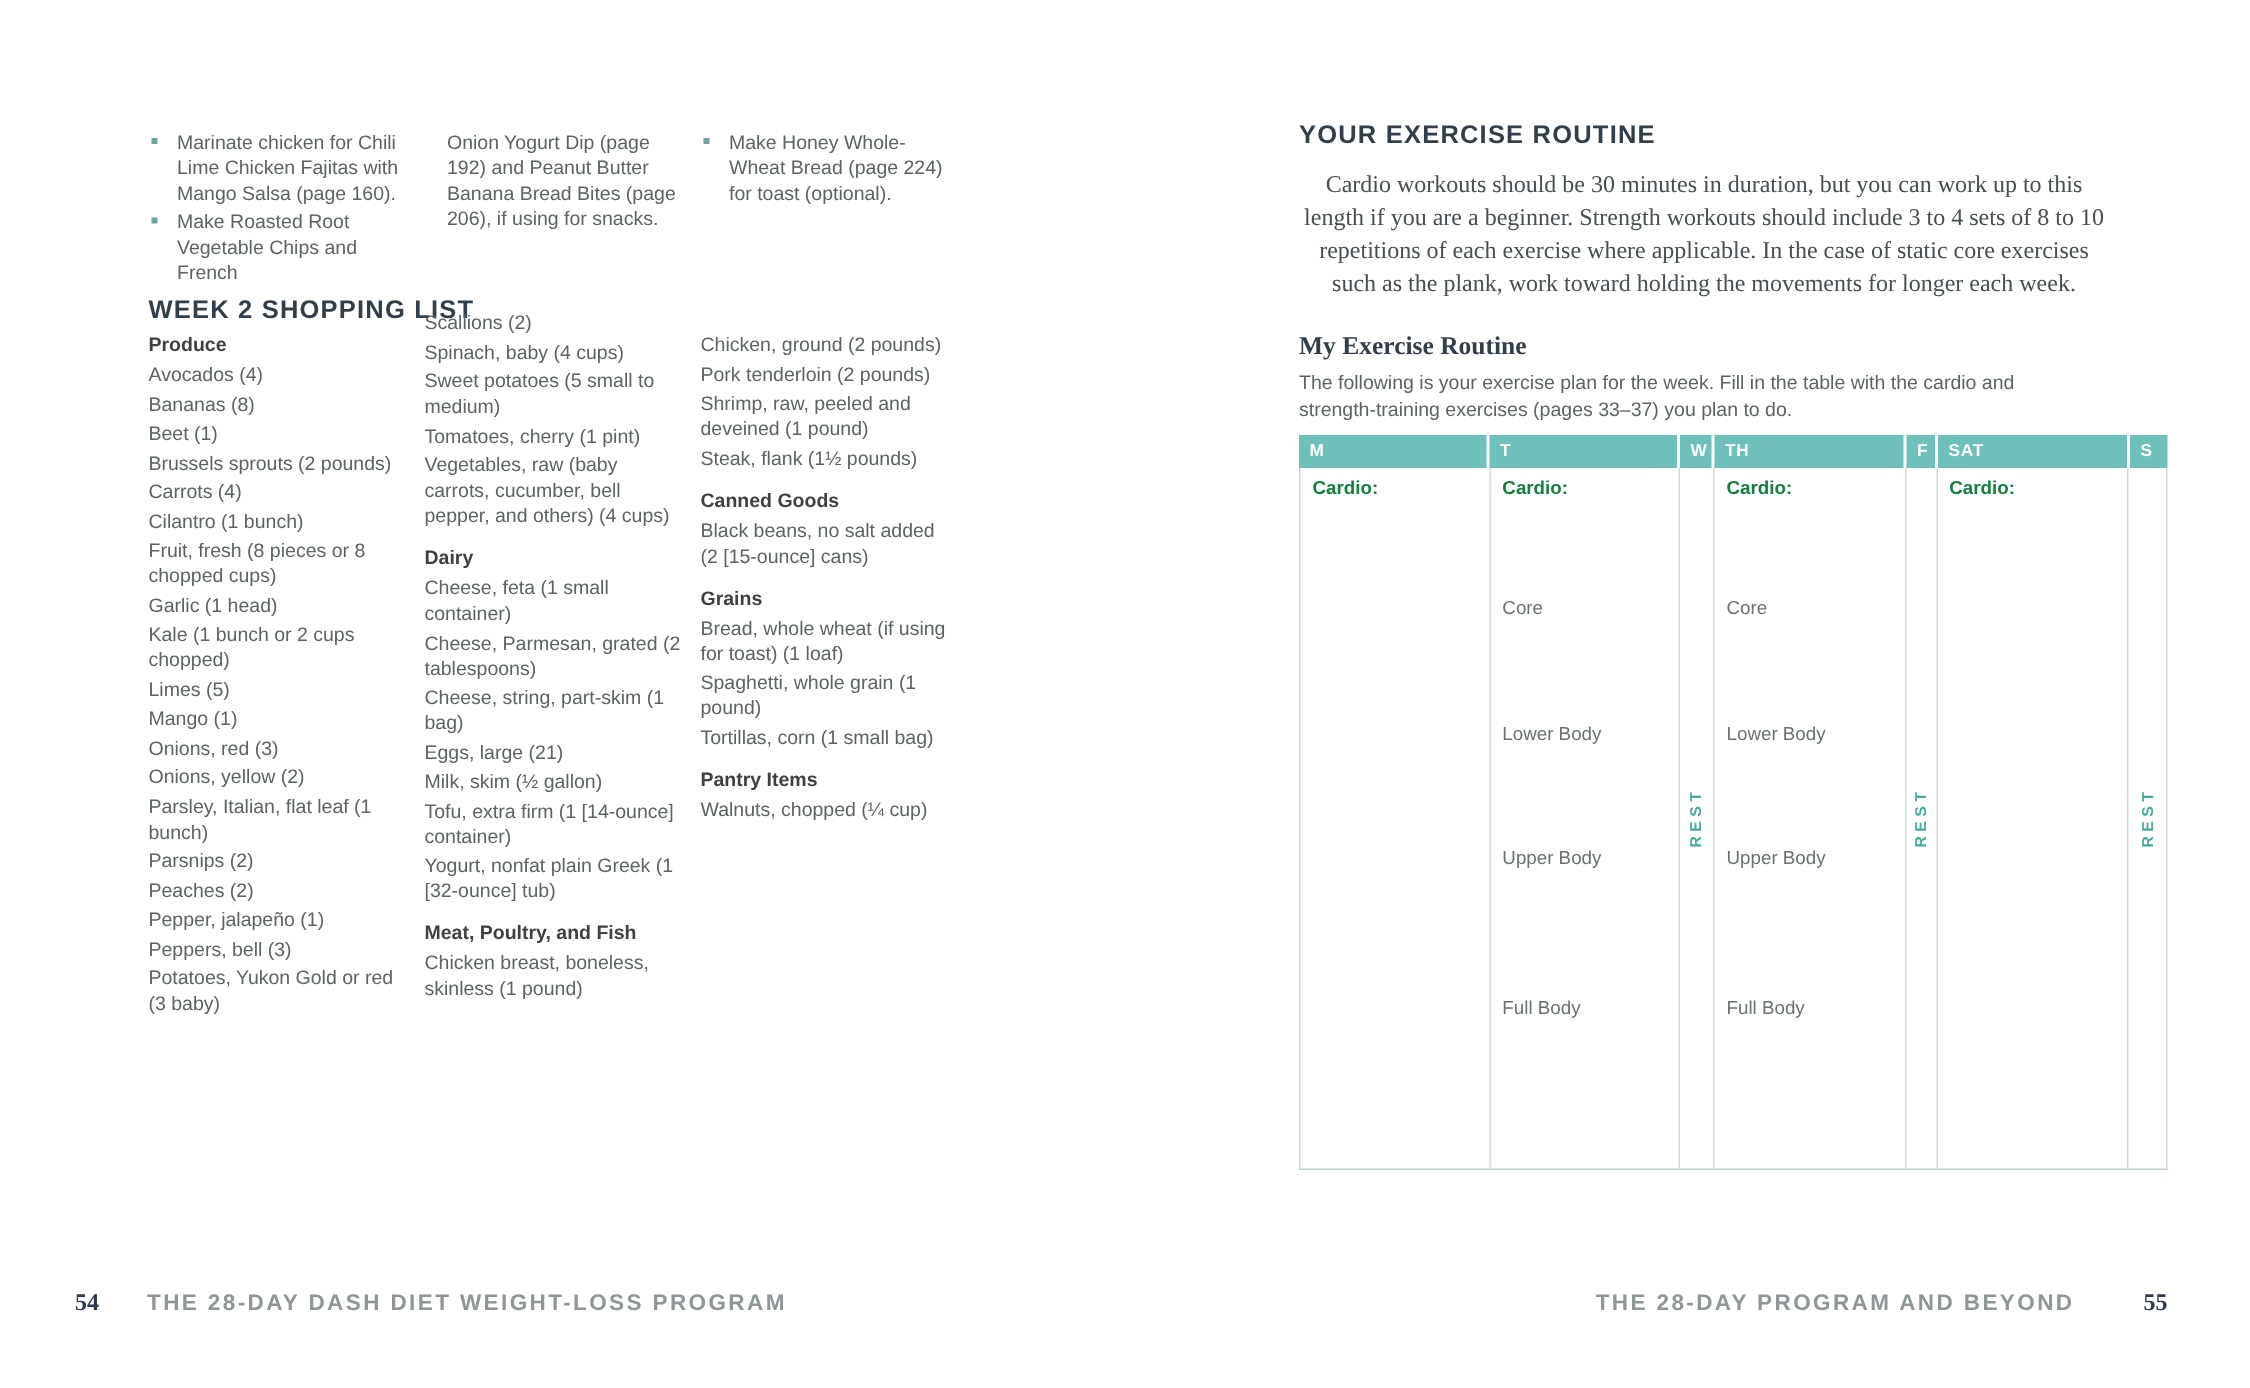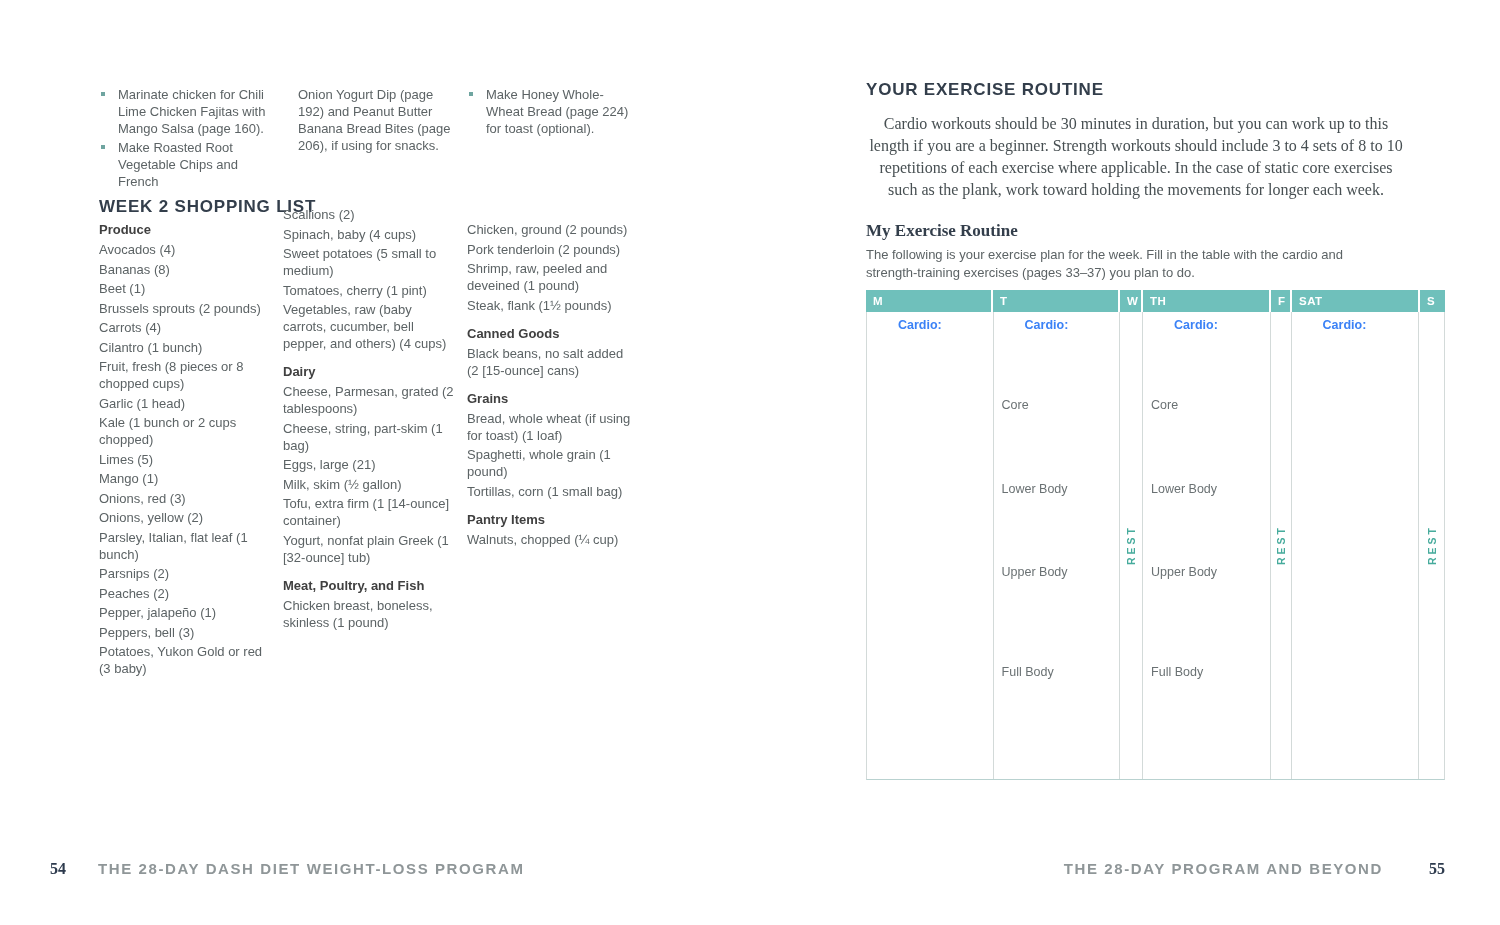--- a/index.html
+++ b/index.html
@@ -62,21 +62,21 @@
   }
   .ex-body {
     display: flex; height: 468px;
     border-left: 1px solid #d3dad9; border-right: 1px solid #d3dad9;
     border-bottom: 1px solid #b9d2d0;
   }
   .ex-body .bcell { position: relative; border-right: 1px solid #d3dad9; }
   .ex-body .bcell:last-child { border-right: none; }
   .cardio-label {
     position: absolute; top: 6px; left: 8px;
-    font-size: 12.5px; font-weight: 600; color: #3b82f6; margin-left: 23px;
+    font-size: 12.5px; font-weight: 600; color: #15803d;
   }
   .strength-label {
     position: absolute; left: 8px;
     font-size: 12.5px; color: #6a7173;
   }
   .rest-cell { display: flex; align-items: center; justify-content: center; height: 100%; }
   .rest-label {
     writing-mode: vertical-rl; transform: rotate(180deg);
     font-size: 10.5px; font-weight: 600; letter-spacing: 3px;
     color: #46ab9c;
@@ -152,20 +152,21 @@
           <div class="shop-item">Spinach, baby (4 cups)</div>
           <div class="shop-item">Sweet potatoes (5 small to medium)</div>
           <div class="shop-item">Tomatoes, cherry (1 pint)</div>
           <div class="shop-item">Vegetables, raw (baby carrots, cucumber, bell pepper, and others) (4 cups)</div>
         </div>
     </div>
     <div class="shop-group">
       <div class="group-title">Dairy</div>
       <div>
 
+      <div class="shop-item">Cheese, feta (1 small container)</div>
           <div class="shop-item">Cheese, Parmesan, grated (2 tablespoons)</div>
           <div class="shop-item">Cheese, string, part-skim (1 bag)</div>
           <div class="shop-item">Eggs, large (21)</div>
           <div class="shop-item">Milk, skim (½ gallon)</div>
           <div class="shop-item">Tofu, extra firm (1 [14-ounce] container)</div>
           <div class="shop-item">Yogurt, nonfat plain Greek (1 [32-ounce] tub)</div>
         </div>
     </div>
     <div class="shop-group">
       <div class="group-title">Meat, Poultry, and Fish</div>

